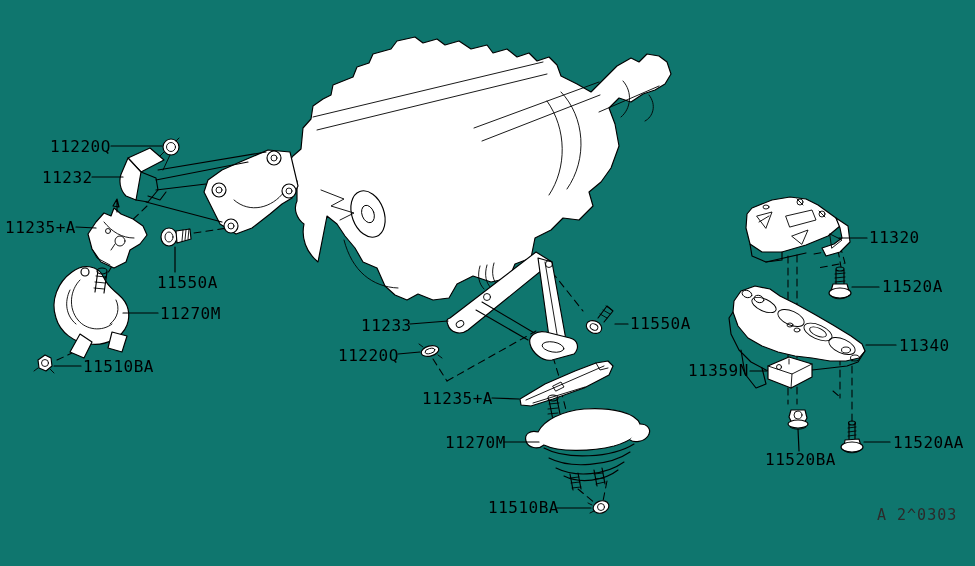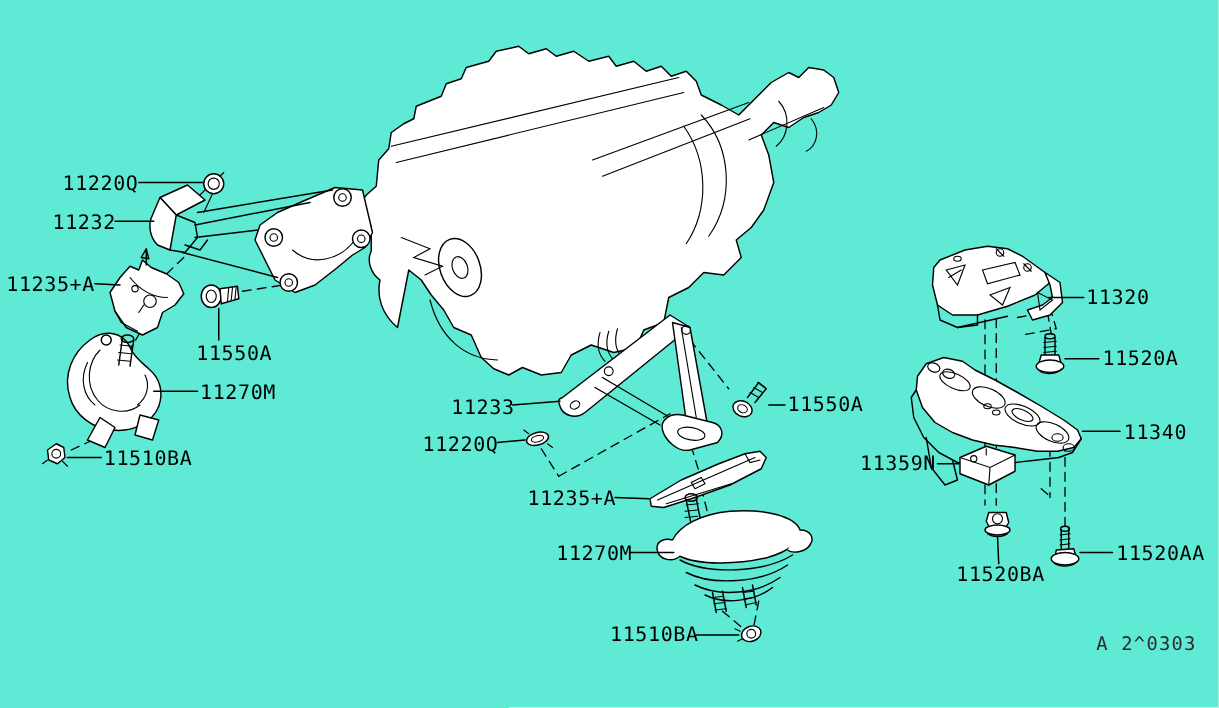--- a/index.html
+++ b/index.html
@@ -1,16 +1,16 @@
 <!DOCTYPE html>
 <html><head>
 <meta charset="utf-8">
 <style>
   html,body{margin:0;padding:0;background:#ffffff;}
-  .stage{position:relative;width:975px;height:566px;background:#5eead4;overflow:hidden;
+  .stage{position:relative;width:975px;height:566px;background:#0f766e;overflow:hidden;
          font-family:"DejaVu Sans Mono","Liberation Mono",monospace;text-align:center;}
   svg{position:absolute;left:0;top:0;}
   .part-label{font-family:"DejaVu Sans Mono","Liberation Mono",monospace;
               font-size:16px;fill:#000000;letter-spacing:.5px;}
   .diagram-code{font-family:"DejaVu Sans Mono","Liberation Mono",monospace;
                 font-size:15px;fill:#2b2b2b;letter-spacing:1px;}
   .ln{stroke:#000;fill:none;stroke-width:1.15;stroke-linecap:round;stroke-linejoin:round;}
   .lnf{stroke:#000;fill:#ffffff;stroke-width:1.15;stroke-linejoin:round;}
   .thin{stroke:#000;fill:none;stroke-width:.9;stroke-linecap:round;}
   .leader{stroke:#000;fill:none;stroke-width:1.2;stroke-linecap:round;}

